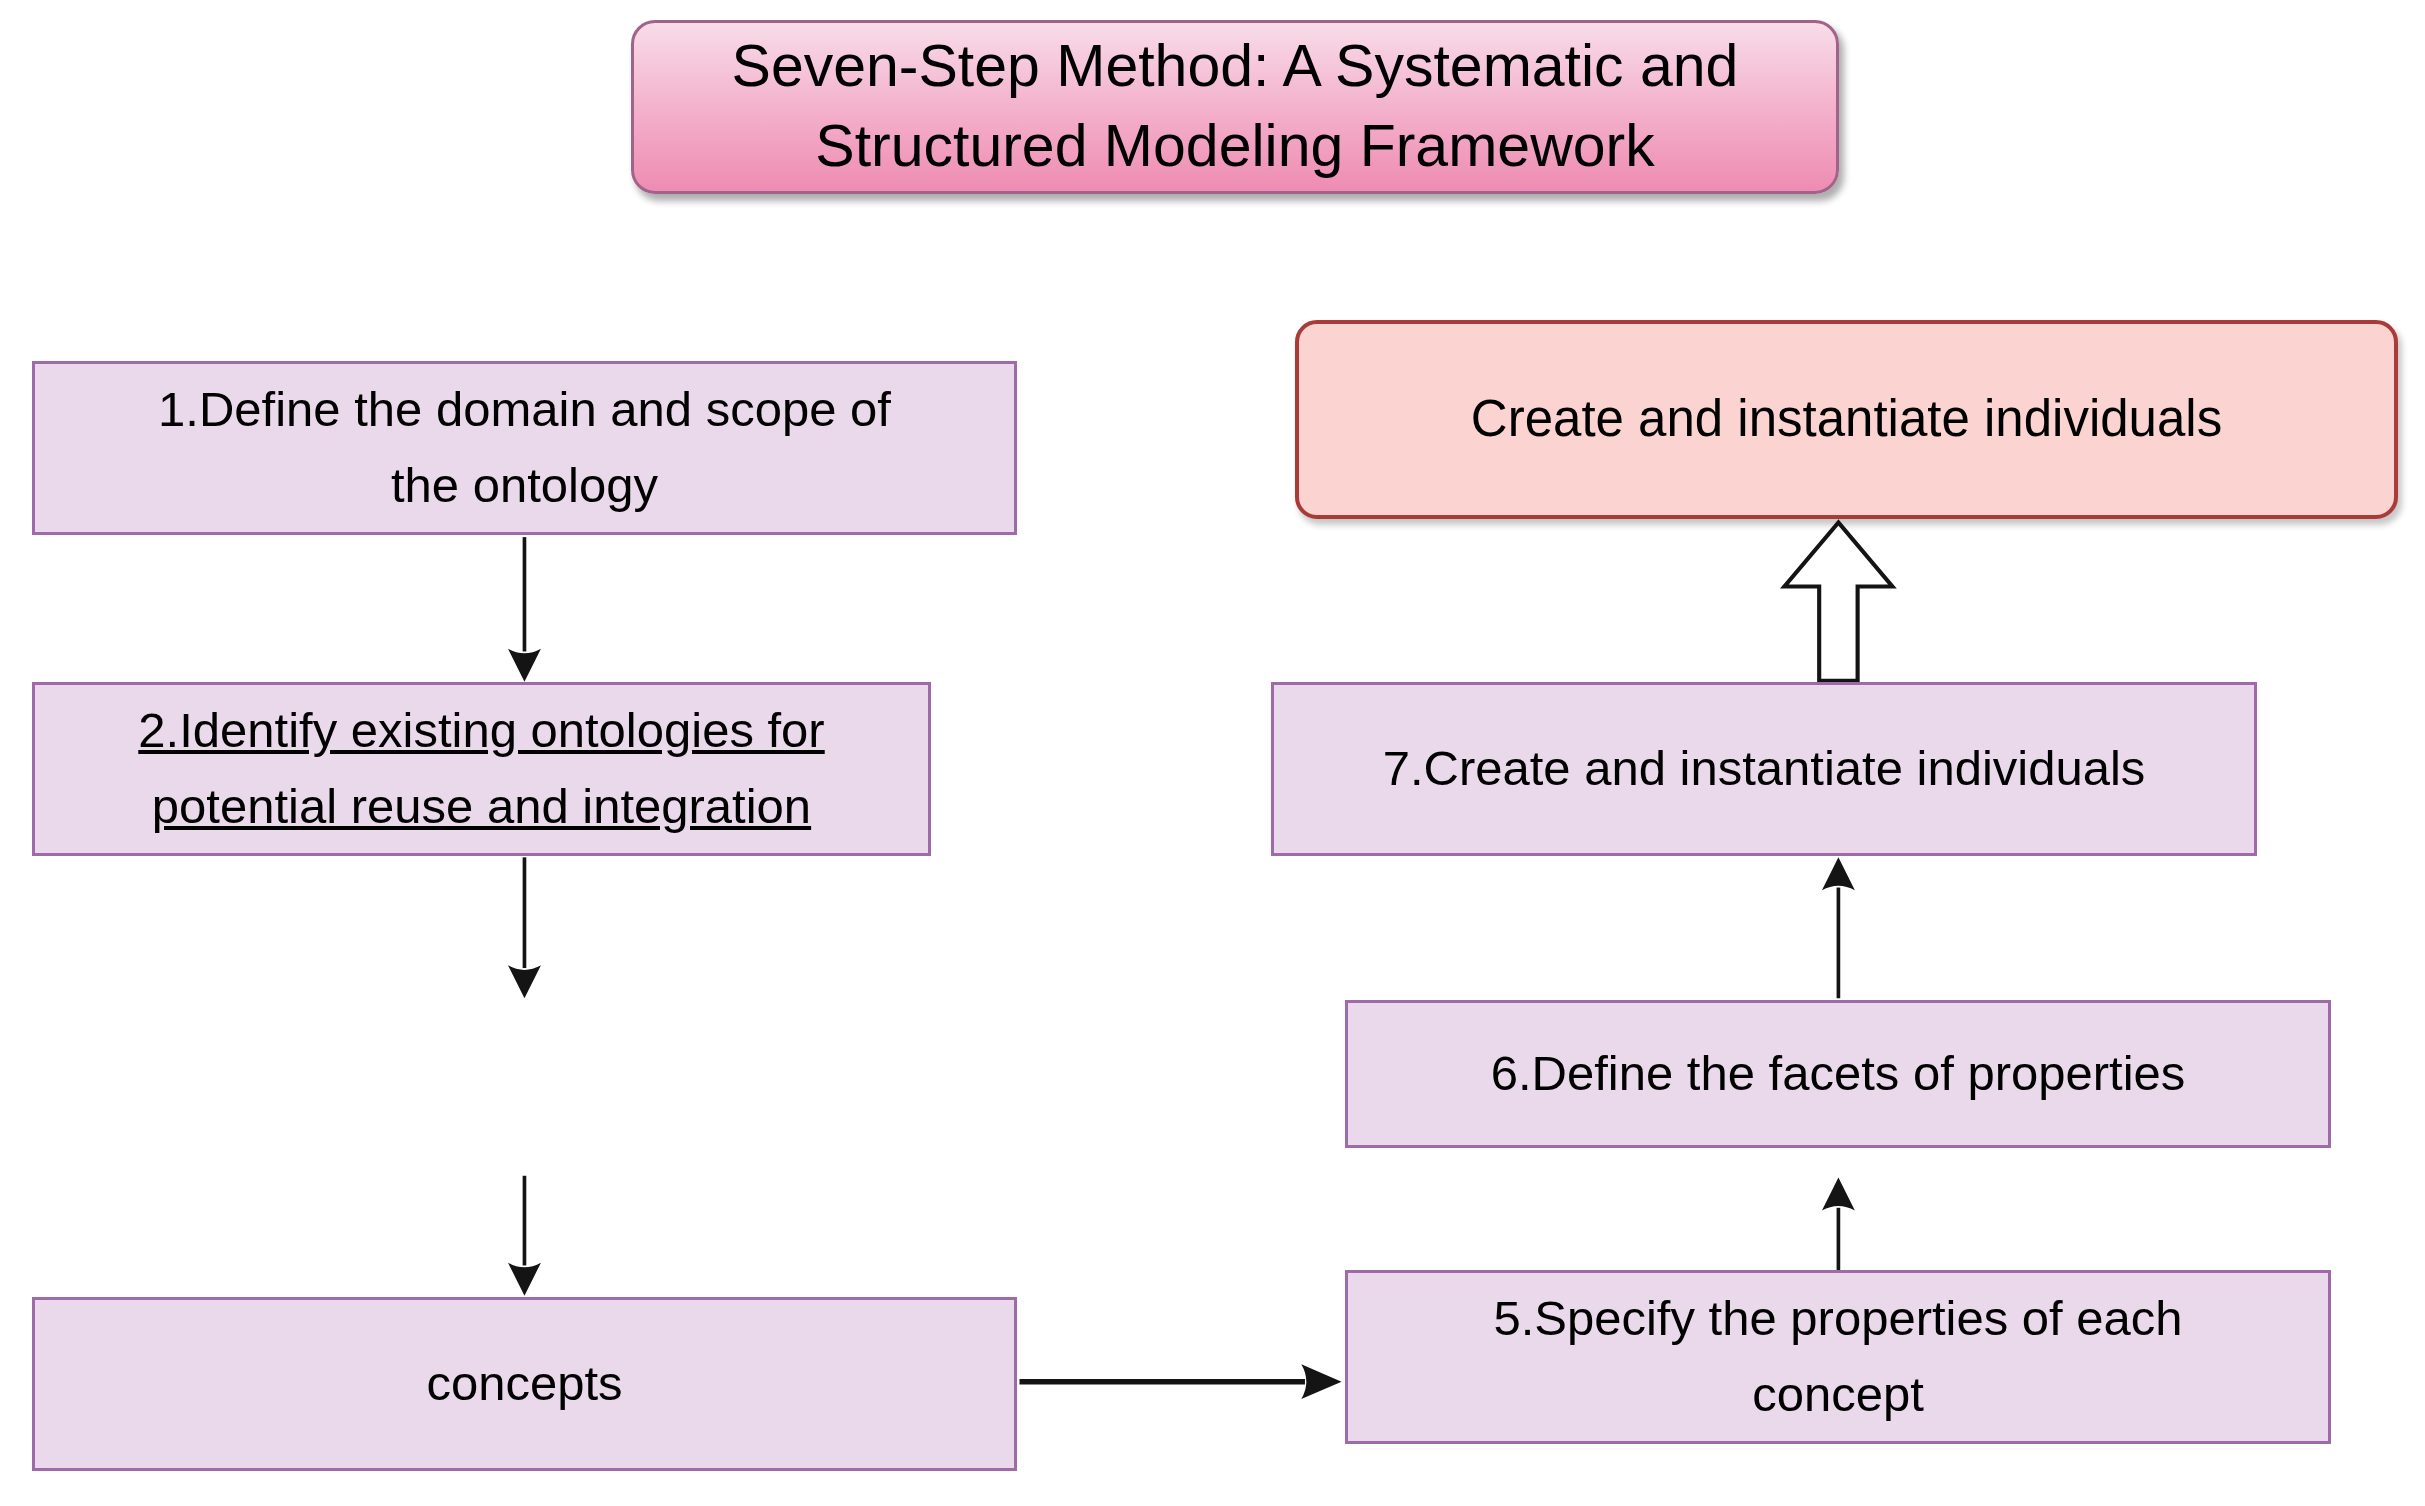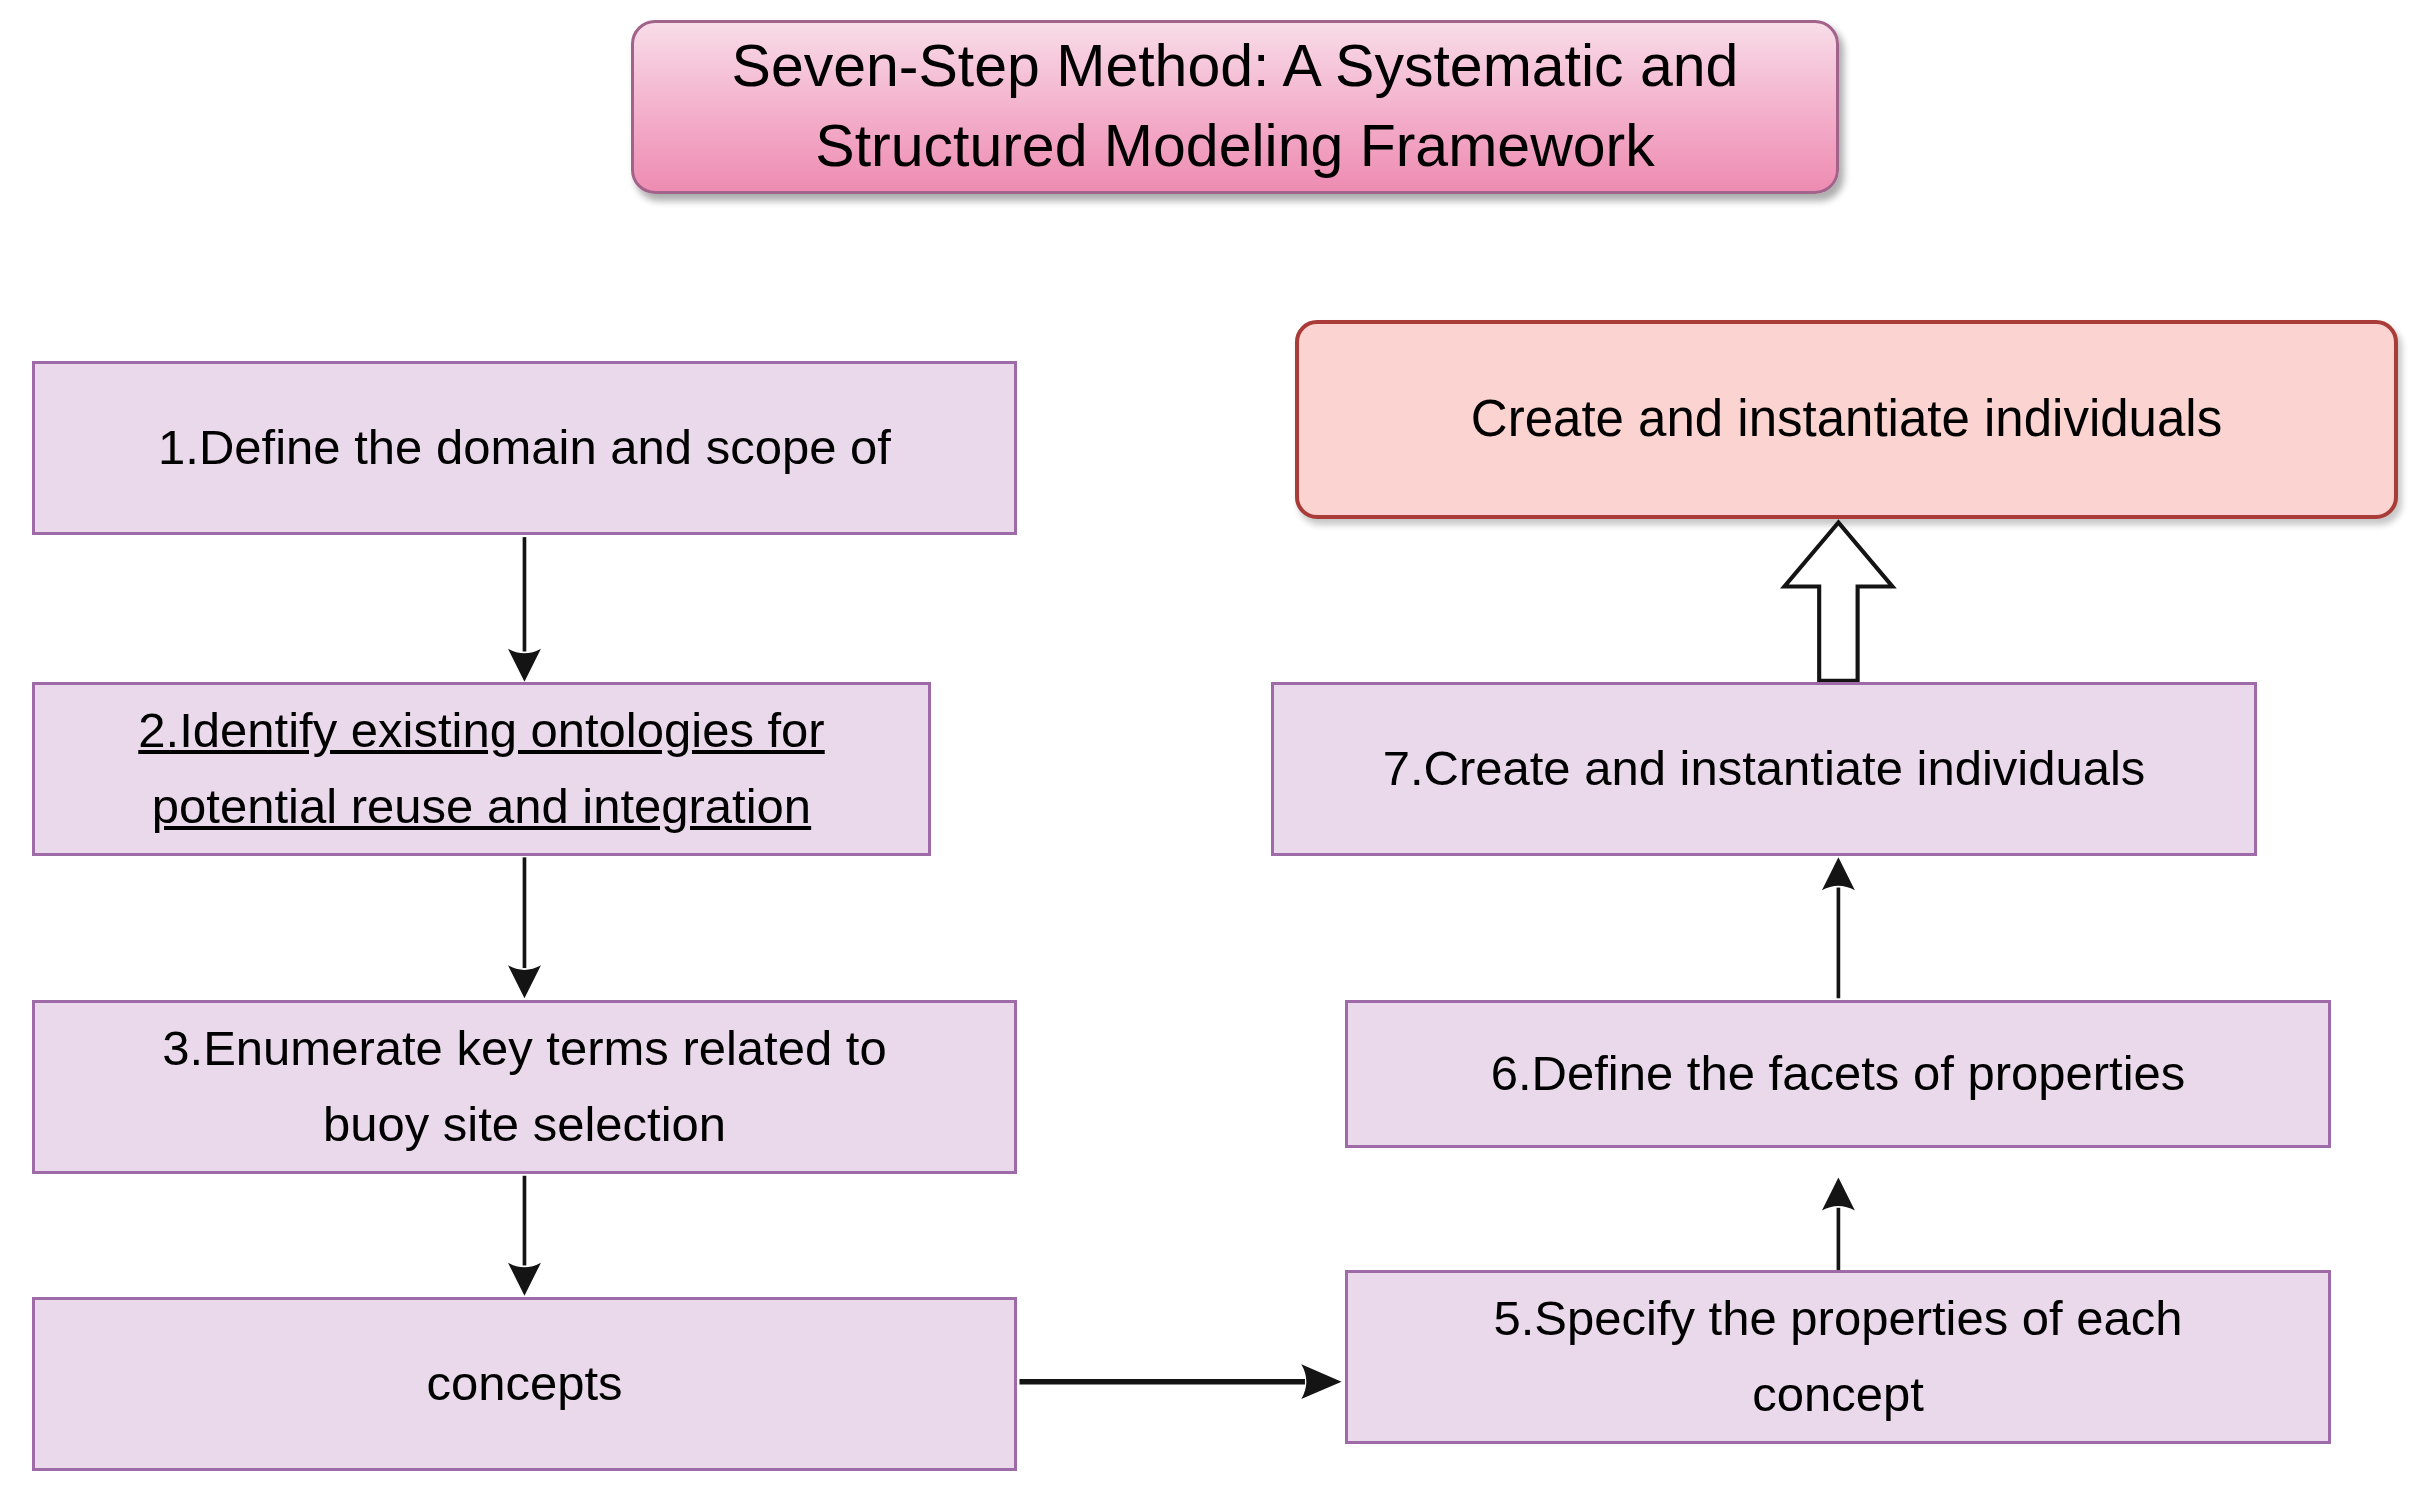--- a/index.html
+++ b/index.html
@@ -121,31 +121,28 @@
     <span class="line">Seven-Step Method: A Systematic and</span>
     <span class="line">Structured Modeling Framework</span>
   </div>
 
   <div class="box result-box">
     <span class="line">Create and instantiate individuals</span>
   </div>
 
   <div class="box step-box s1">
     <span class="line">1.Define the domain and scope of</span>
+    <span class="line">the ontology</span>
   </div>
 
   <div class="box step-box s2">
     <span class="line">2.Identify existing ontologies for</span>
     <span class="line">potential reuse and integration</span>
   </div>
 
-  <div class="box step-box s3">
-    <span class="line">3.Enumerate key terms related to</span>
-    <span class="line">buoy site selection</span>
-  </div>
 
   <div class="box step-box s4">
     <span class="line">concepts</span>
   </div>
 
   <div class="box step-box s5">
     <span class="line">5.Specify the properties of each</span>
     <span class="line">concept</span>
   </div>
 

